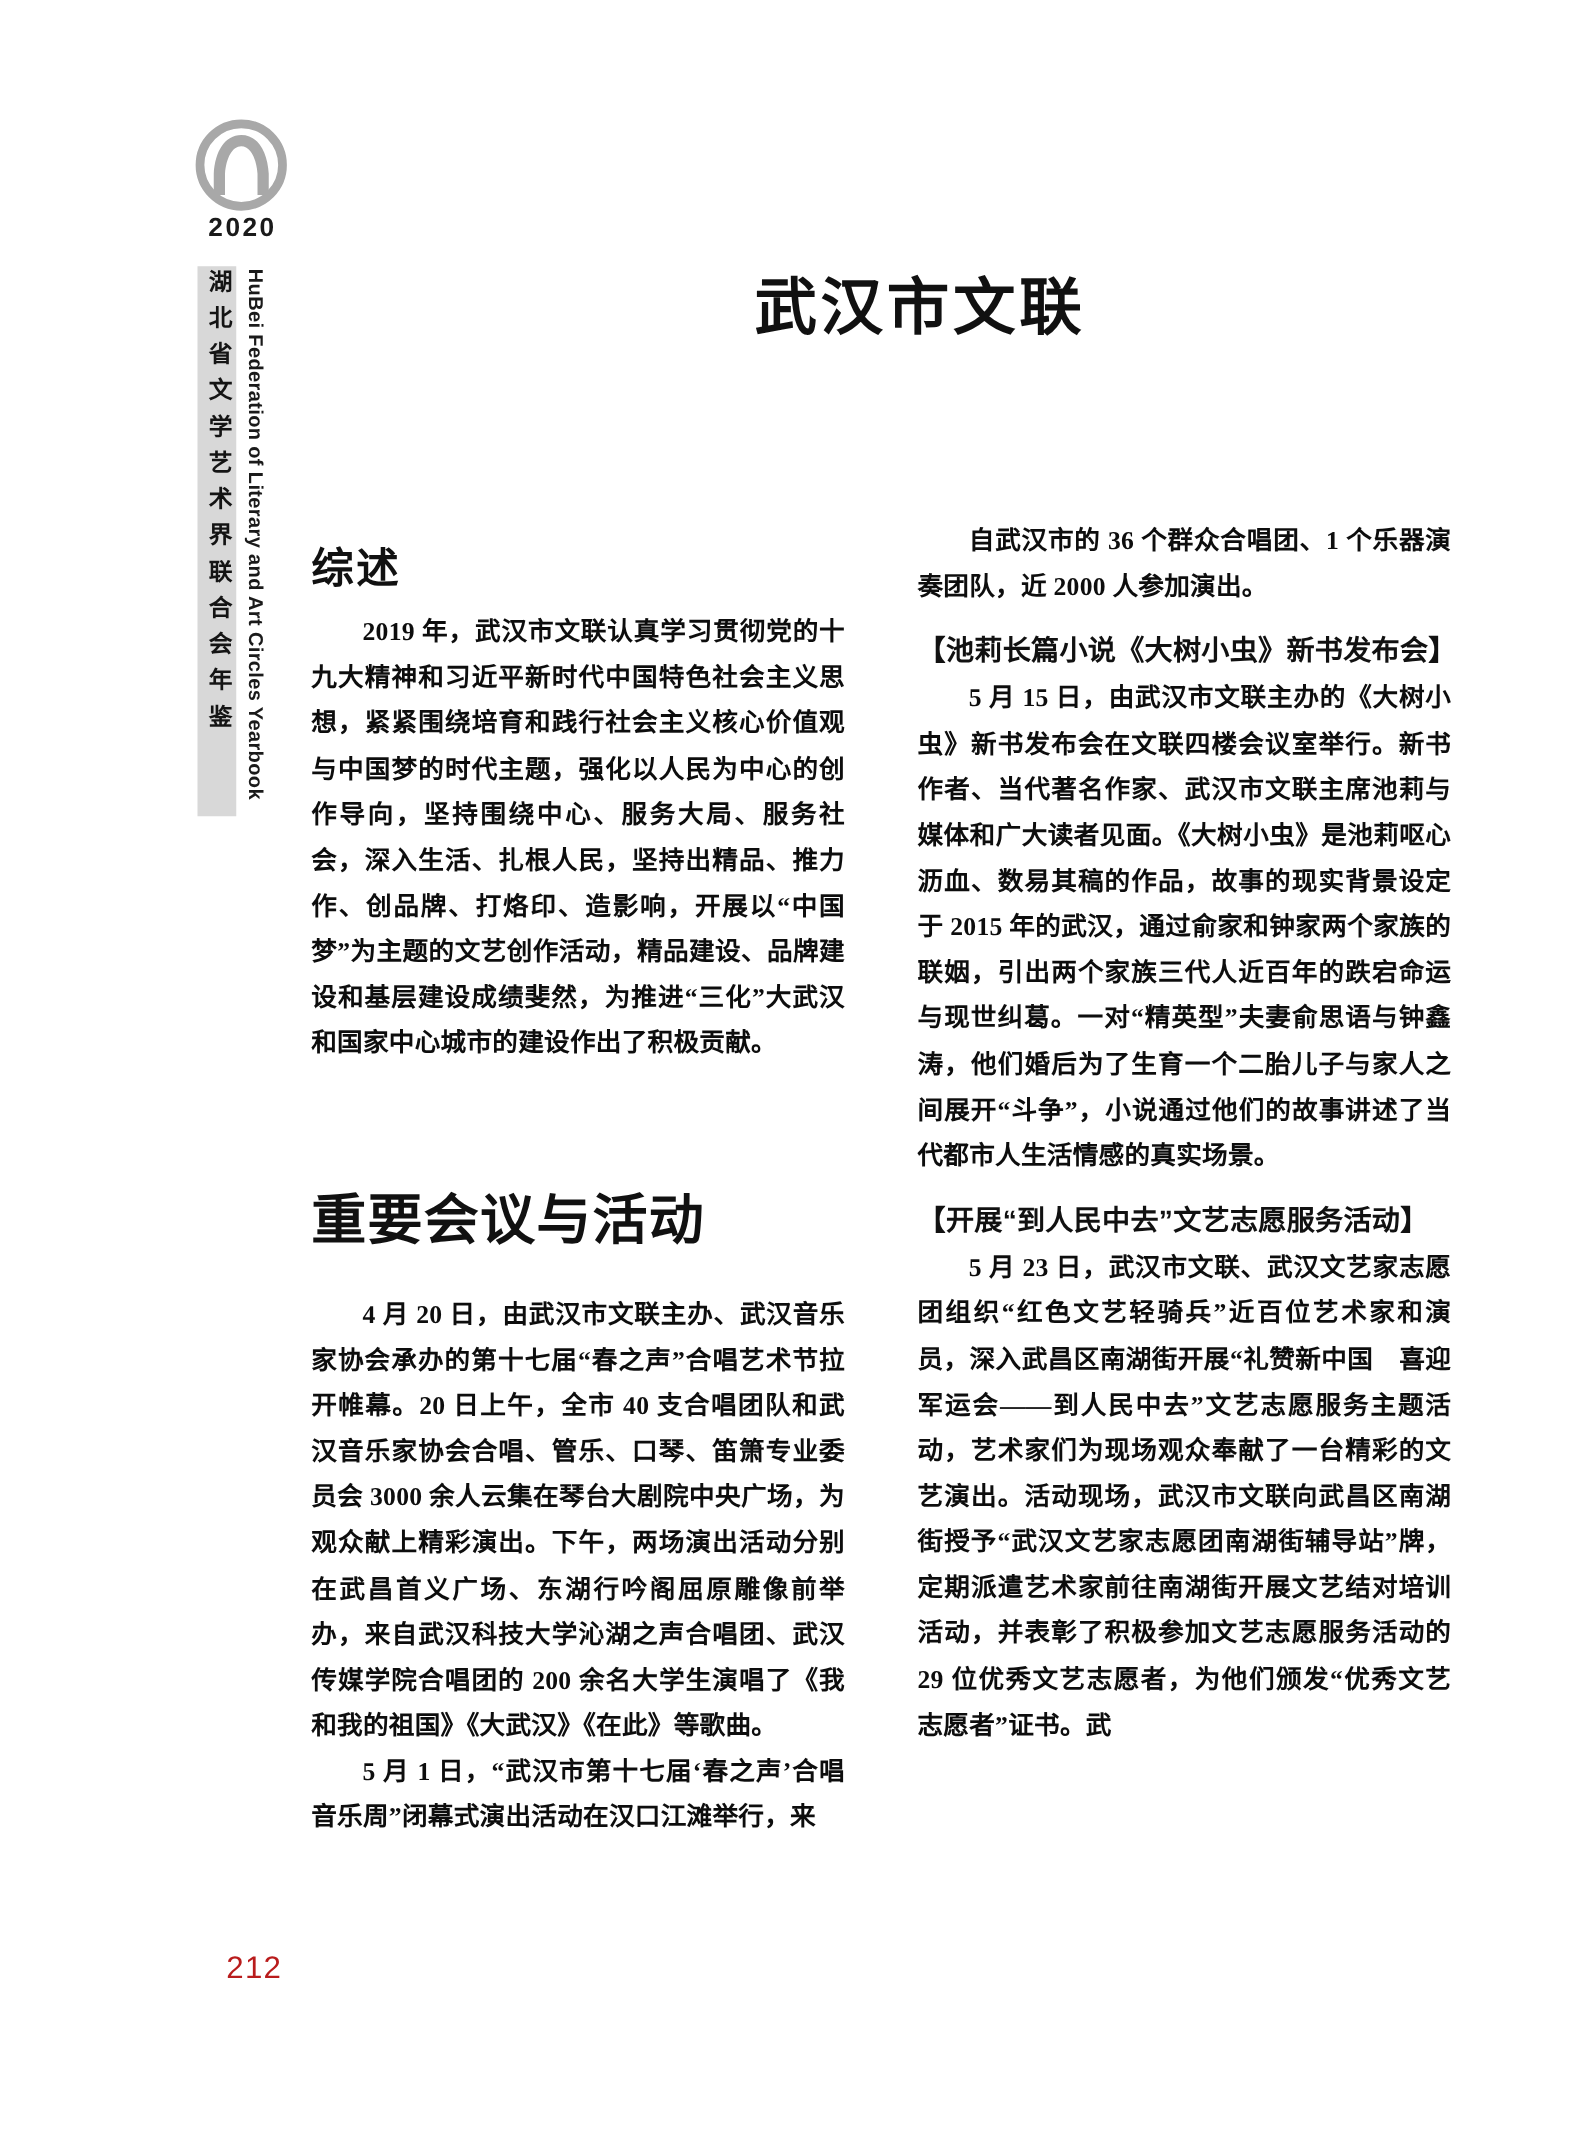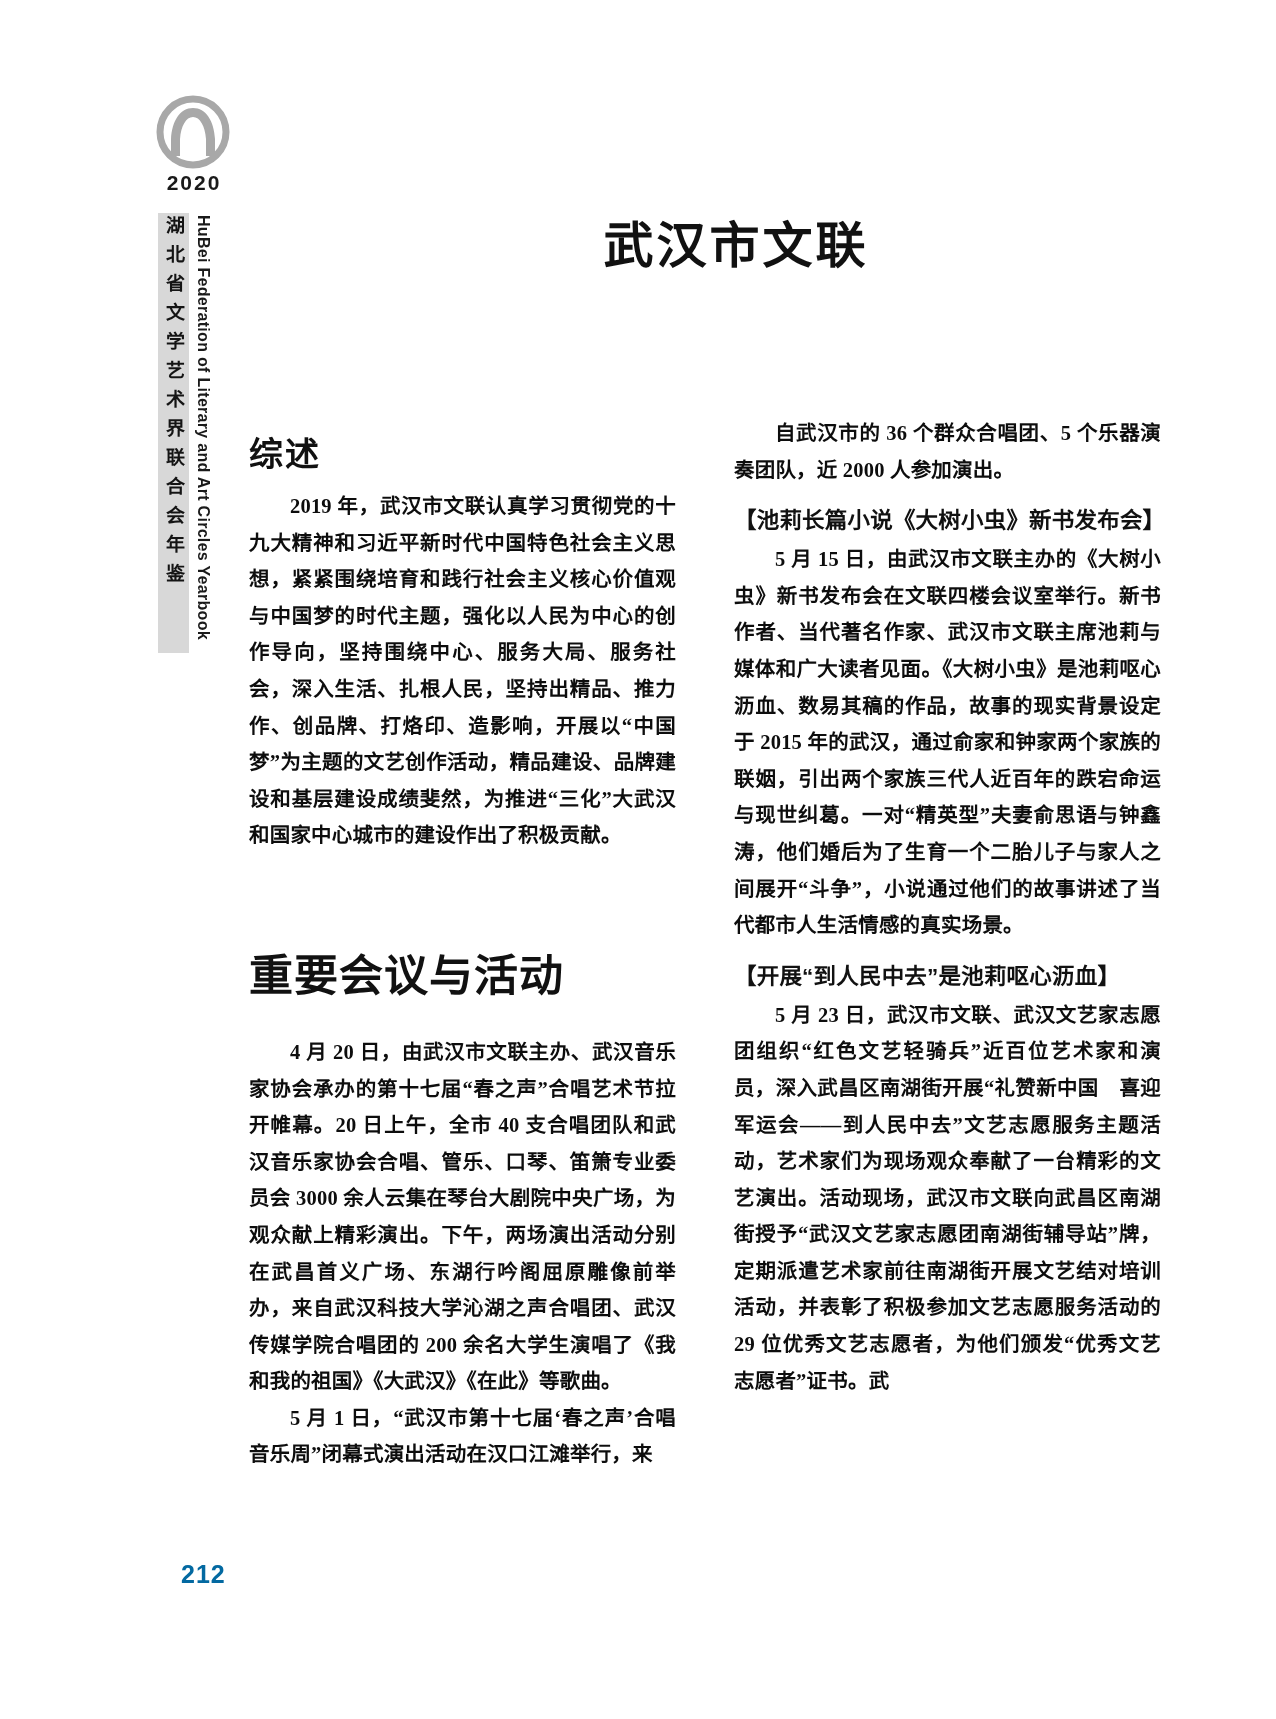--- a/index.html
+++ b/index.html
@@ -163,23 +163,23 @@
     letter-spacing: 0.2px;
   }
   p.body.cont { text-indent: 2em; }
 
   
   .folio {
     position: absolute;
     left: 95px;
     top: 1560px;
     font-family: "Liberation Sans", sans-serif;
-    font-weight: bold;
+    font-weight: normal;
     font-size: 25px;
-    color: #0369a1;
+    color: #b91c1c;
     letter-spacing: 1px;
   }
 </style>
 </head>
 <body>
 
 <div id="page">
 
   <div class="rail">
 
@@ -206,26 +206,26 @@
       <div class="sec-h1 one">综述</div>
       <p class="body">2019 年，武汉市文联认真学习贯彻党的十九大精神和习近平新时代中国特色社会主义思想，紧紧围绕培育和践行社会主义核心价值观与中国梦的时代主题，强化以人民为中心的创作导向，坚持围绕中心、服务大局、服务社会，深入生活、扎根人民，坚持出精品、推力作、创品牌、打烙印、造影响，开展以“中国梦”为主题的文艺创作活动，精品建设、品牌建设和基层建设成绩斐然，为推进“三化”大武汉和国家中心城市的建设作出了积极贡献。</p>
 
       <div class="sec-h1 two">重要会议与活动</div>
 
       <p class="body">4 月 20 日，由武汉市文联主办、武汉音乐家协会承办的第十七届“春之声”合唱艺术节拉开帷幕。20 日上午，全市 40 支合唱团队和武汉音乐家协会合唱、管乐、口琴、笛箫专业委员会 3000 余人云集在琴台大剧院中央广场，为观众献上精彩演出。下午，两场演出活动分别在武昌首义广场、东湖行吟阁屈原雕像前举办，来自武汉科技大学沁湖之声合唱团、武汉传媒学院合唱团的 200 余名大学生演唱了《我和我的祖国》《大武汉》《在此》等歌曲。</p>
       <p class="body cont">5 月 1 日，“武汉市第十七届‘春之声’合唱音乐周”闭幕式演出活动在汉口江滩举行，来</p>
     </div>
 
     <div class="col">
-      <p class="body cont">自武汉市的 36 个群众合唱团、5 个乐器演奏团队，近 2000 人参加演出。</p>
+      <p class="body cont">自武汉市的 36 个群众合唱团、1 个乐器演奏团队，近 2000 人参加演出。</p>
 
       <div class="art-h">【池莉长篇小说《大树小虫》新书发布会】</div>
       <p class="body">5 月 15 日，由武汉市文联主办的《大树小虫》新书发布会在文联四楼会议室举行。新书作者、当代著名作家、武汉市文联主席池莉与媒体和广大读者见面。《大树小虫》是池莉呕心沥血、数易其稿的作品，故事的现实背景设定于 2015 年的武汉，通过俞家和钟家两个家族的联姻，引出两个家族三代人近百年的跌宕命运与现世纠葛。一对“精英型”夫妻俞思语与钟鑫涛，他们婚后为了生育一个二胎儿子与家人之间展开“斗争”，小说通过他们的故事讲述了当代都市人生活情感的真实场景。</p>
 
-      <div class="art-h">【开展“到人民中去”是池莉呕心沥血】</div>
+      <div class="art-h">【开展“到人民中去”文艺志愿服务活动】</div>
       <p class="body">5 月 23 日，武汉市文联、武汉文艺家志愿团组织“红色文艺轻骑兵”近百位艺术家和演员，深入武昌区南湖街开展“礼赞新中国　喜迎军运会——到人民中去”文艺志愿服务主题活动，艺术家们为现场观众奉献了一台精彩的文艺演出。活动现场，武汉市文联向武昌区南湖街授予“武汉文艺家志愿团南湖街辅导站”牌，定期派遣艺术家前往南湖街开展文艺结对培训活动，并表彰了积极参加文艺志愿服务活动的 29 位优秀文艺志愿者，为他们颁发“优秀文艺志愿者”证书。武</p>
     </div>
 
   </div>
 
   <div class="folio">212</div>
 
 </div>
 
 </body></html>

